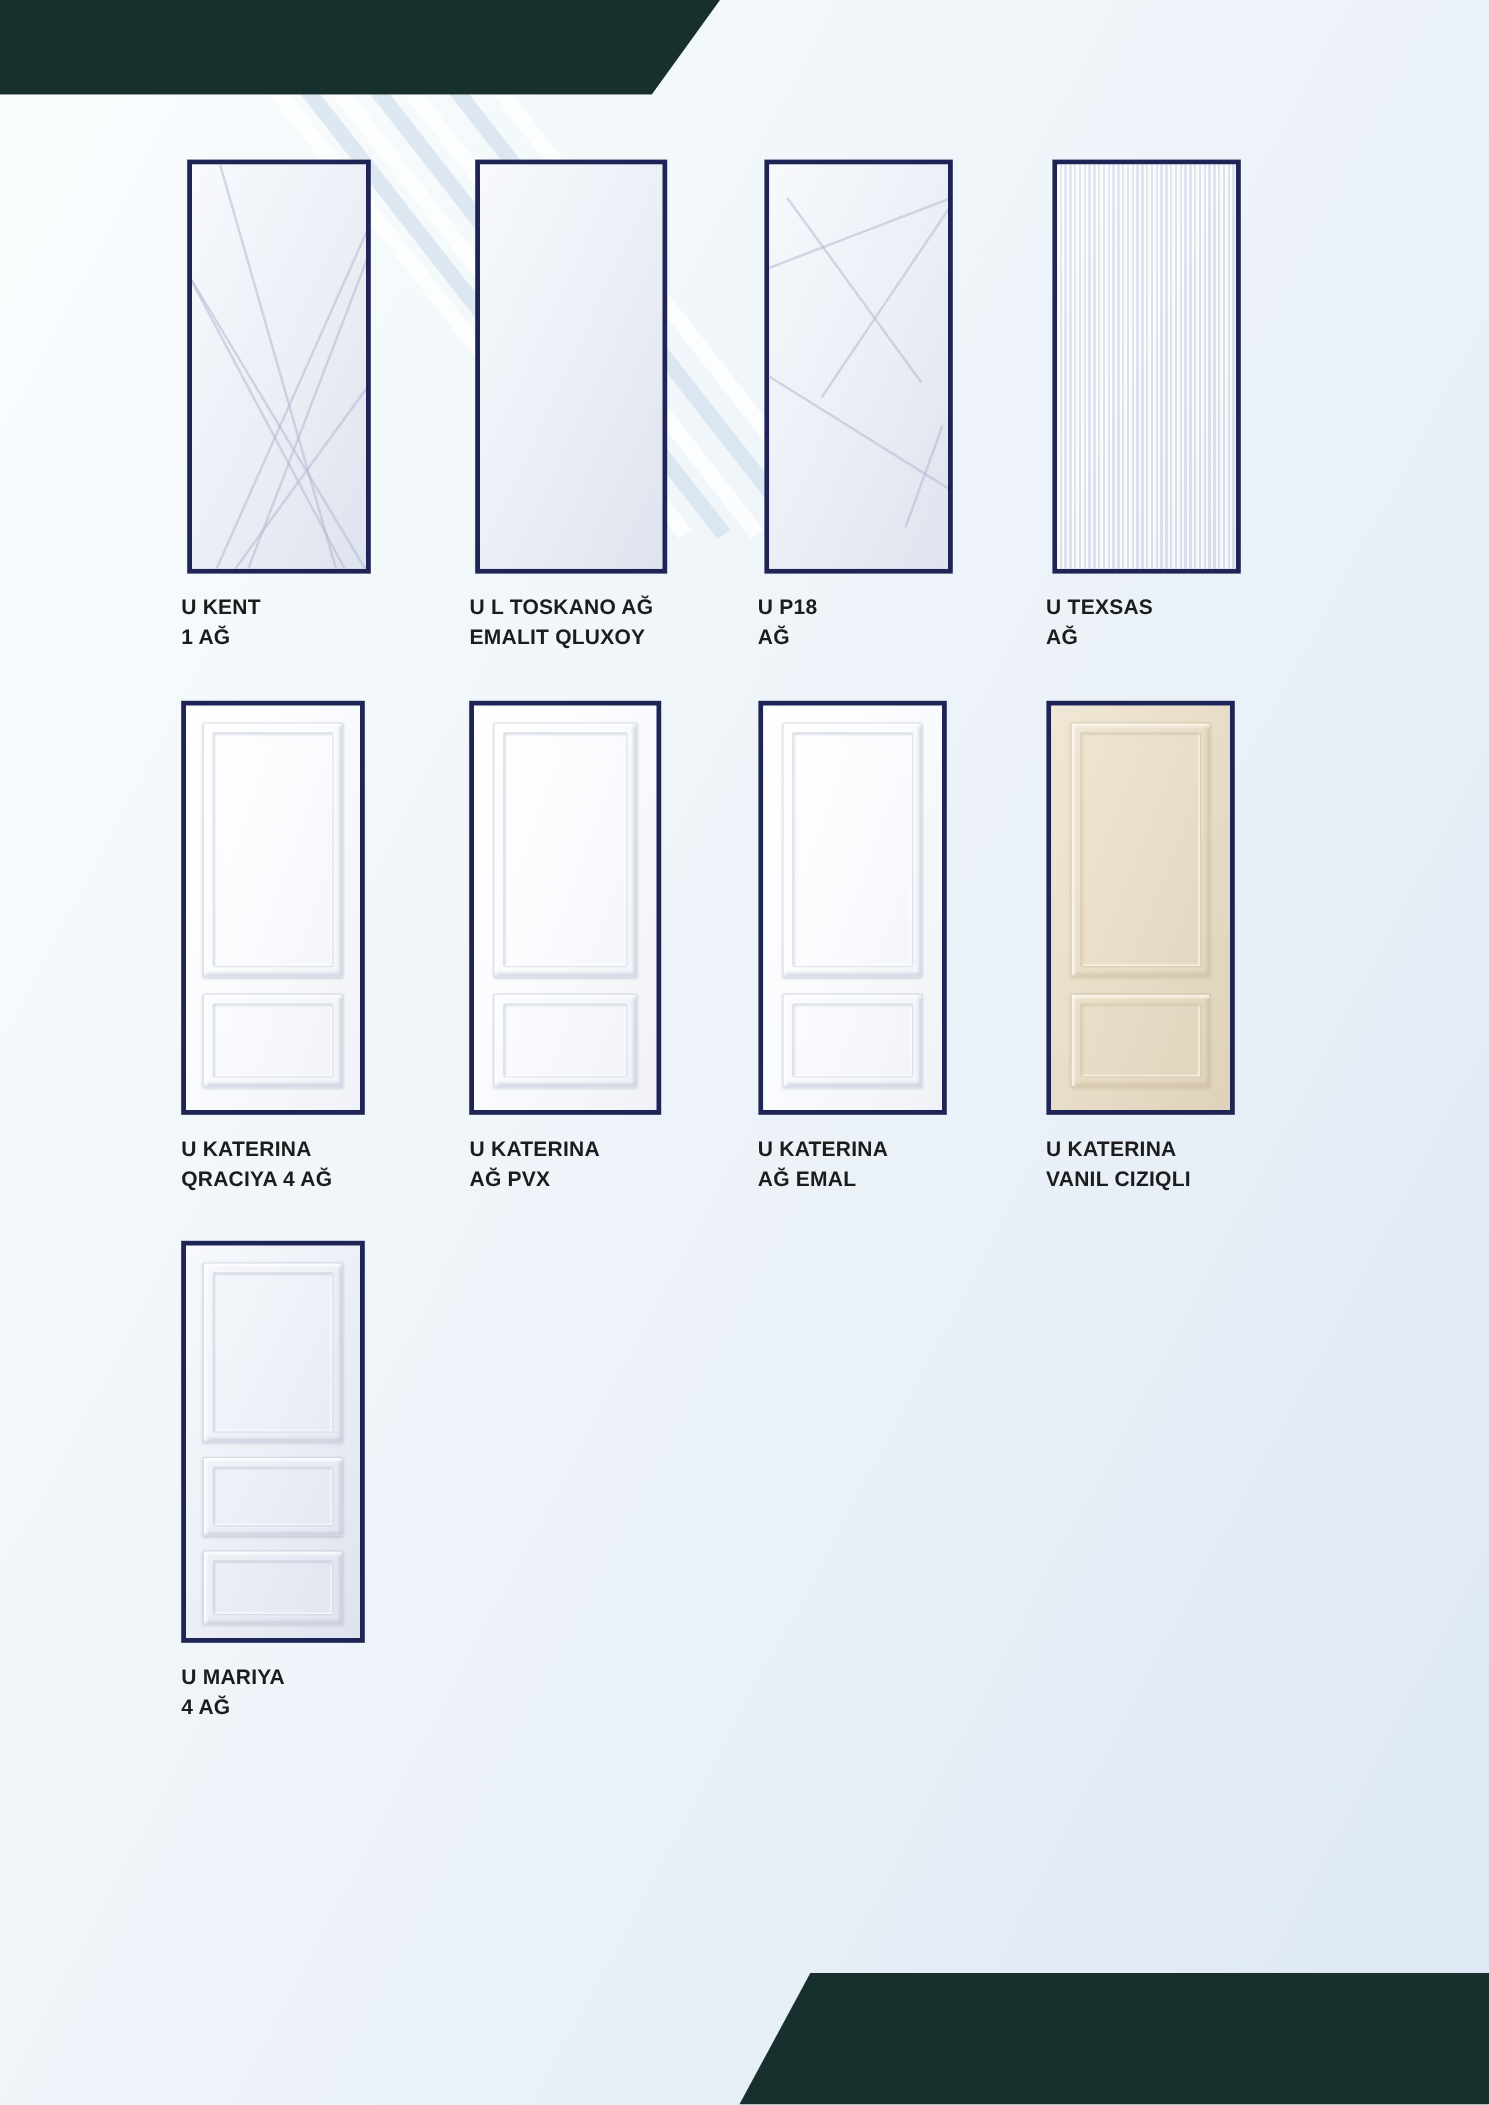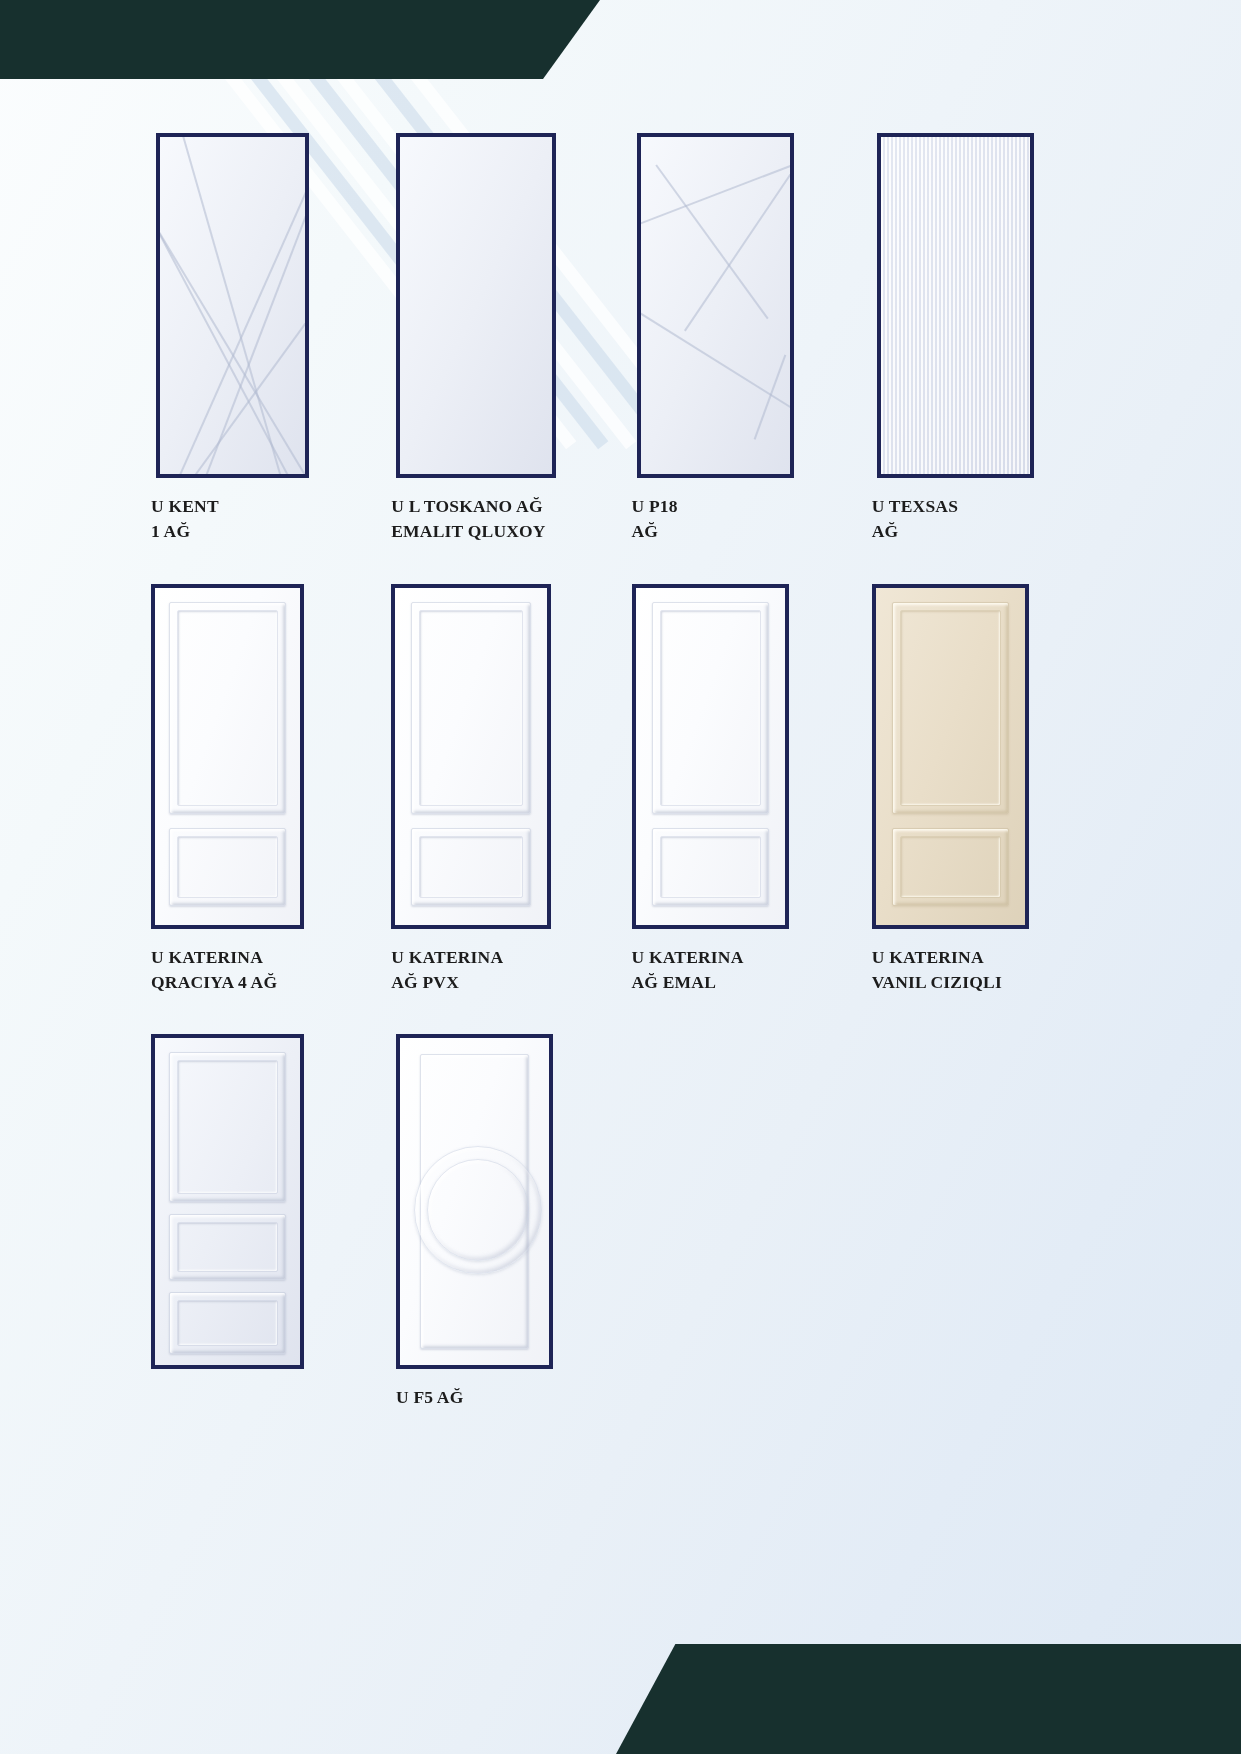--- a/index.html
+++ b/index.html
@@ -58,21 +58,21 @@
   
   .grid {
     position:absolute;
     top:133px; left:151px;
     width:940px;
     z-index:3;
   }
   .row { display:flex; }
   .row.r1 { margin-bottom:40px; }
   .row.r2 { margin-bottom:40px; }
-  .cell { width:224px; margin-right:21px;font-family:Liberation Serif, serif; }
+  .cell { width:224px; margin-right:21px; }
   .cell:last-child { margin-right:0; }
 
   .door {
     position:relative;
     border:4px solid #1e2456;
     overflow:hidden;
     background:#f3f4f8;
   }
   .door.h-tall { width:140px; height:345px; margin-left:5px; }
   .door.h-mid  { width:141px; height:345px; }
@@ -322,31 +322,22 @@
           </div>
           <div class="pnl" style="left:14px;top:176px;right:14px;height:66px">
             <div class="bevel"></div>
               <div class="inner"></div>
           </div>
           <div class="pnl" style="left:14px;top:254px;right:14px;height:62px">
             <div class="bevel"></div>
               <div class="inner"></div>
           </div>
         </div>
-      </div>
-
-
-
-      <div class="cell c3">
-        <div class="door h-low">
-          <div class="face white"></div>
-          <div class="pnl" style="left:20px;top:16px;right:20px;bottom:16px">
-            <div class="bevel"></div>
-          </div>
-          <div class="circle" style="left:14px;top:108px;width:128px;height:128px"></div>
-          <div class="circle" style="left:27px;top:121px;width:102px;height:102px"></div>
-        </div>
-        <div class="label">U F5 AĞ</div>
-      </div>
+        <div class="label">U MARIYA
+4 AĞ</div>
+      </div>
+
+
+
     </div>
 
   </div>
 </div>
 
 </body></html>

